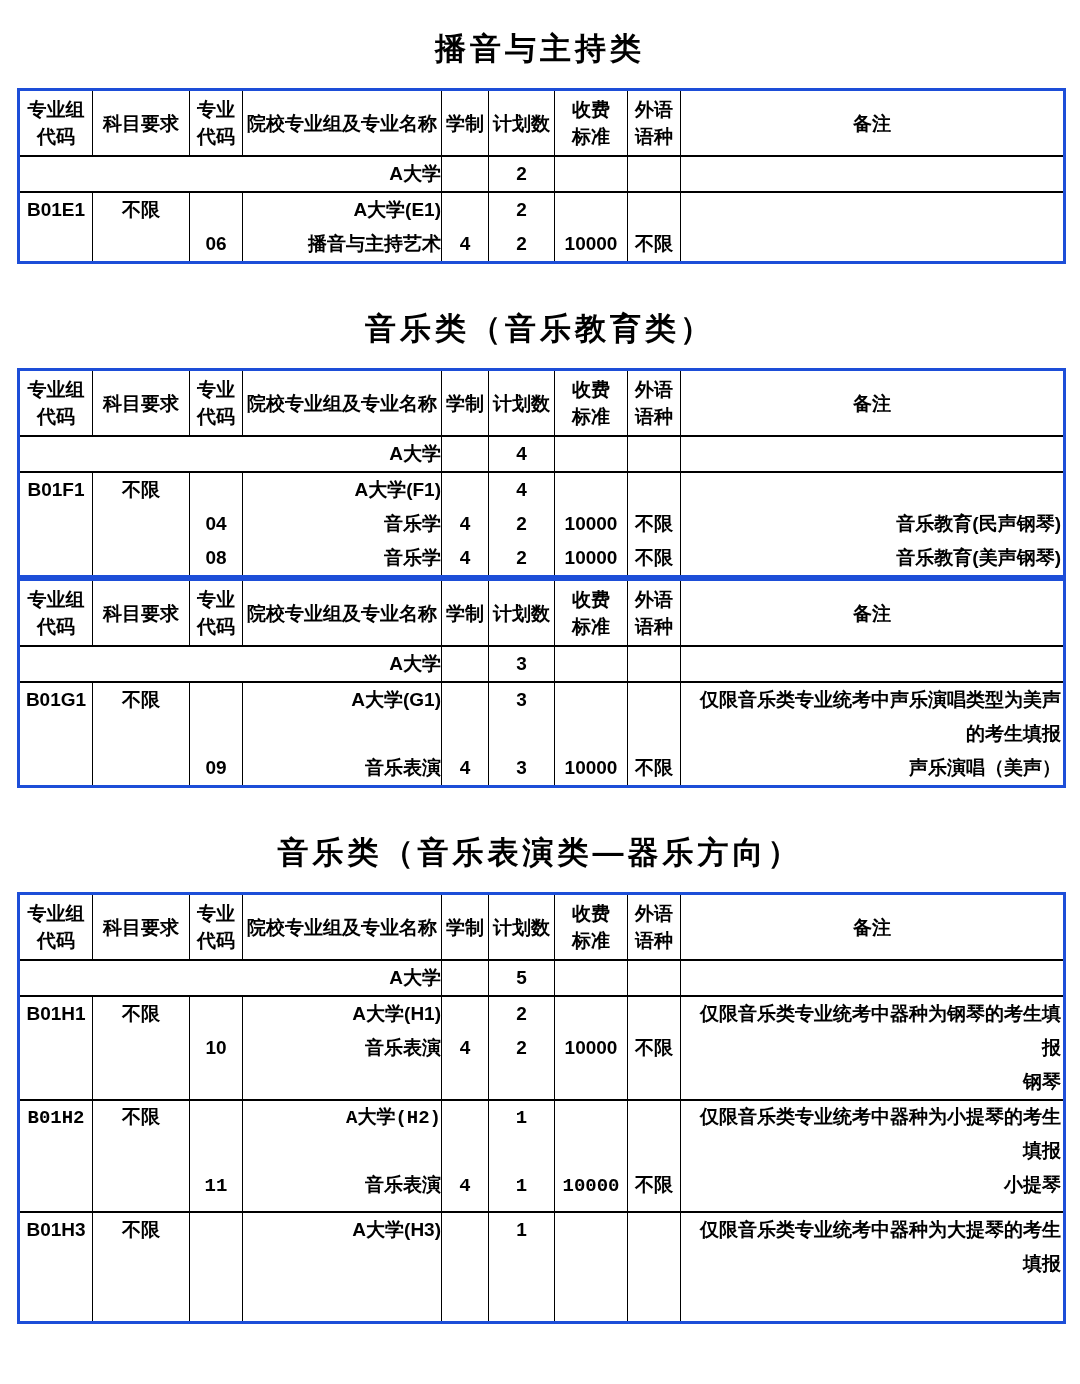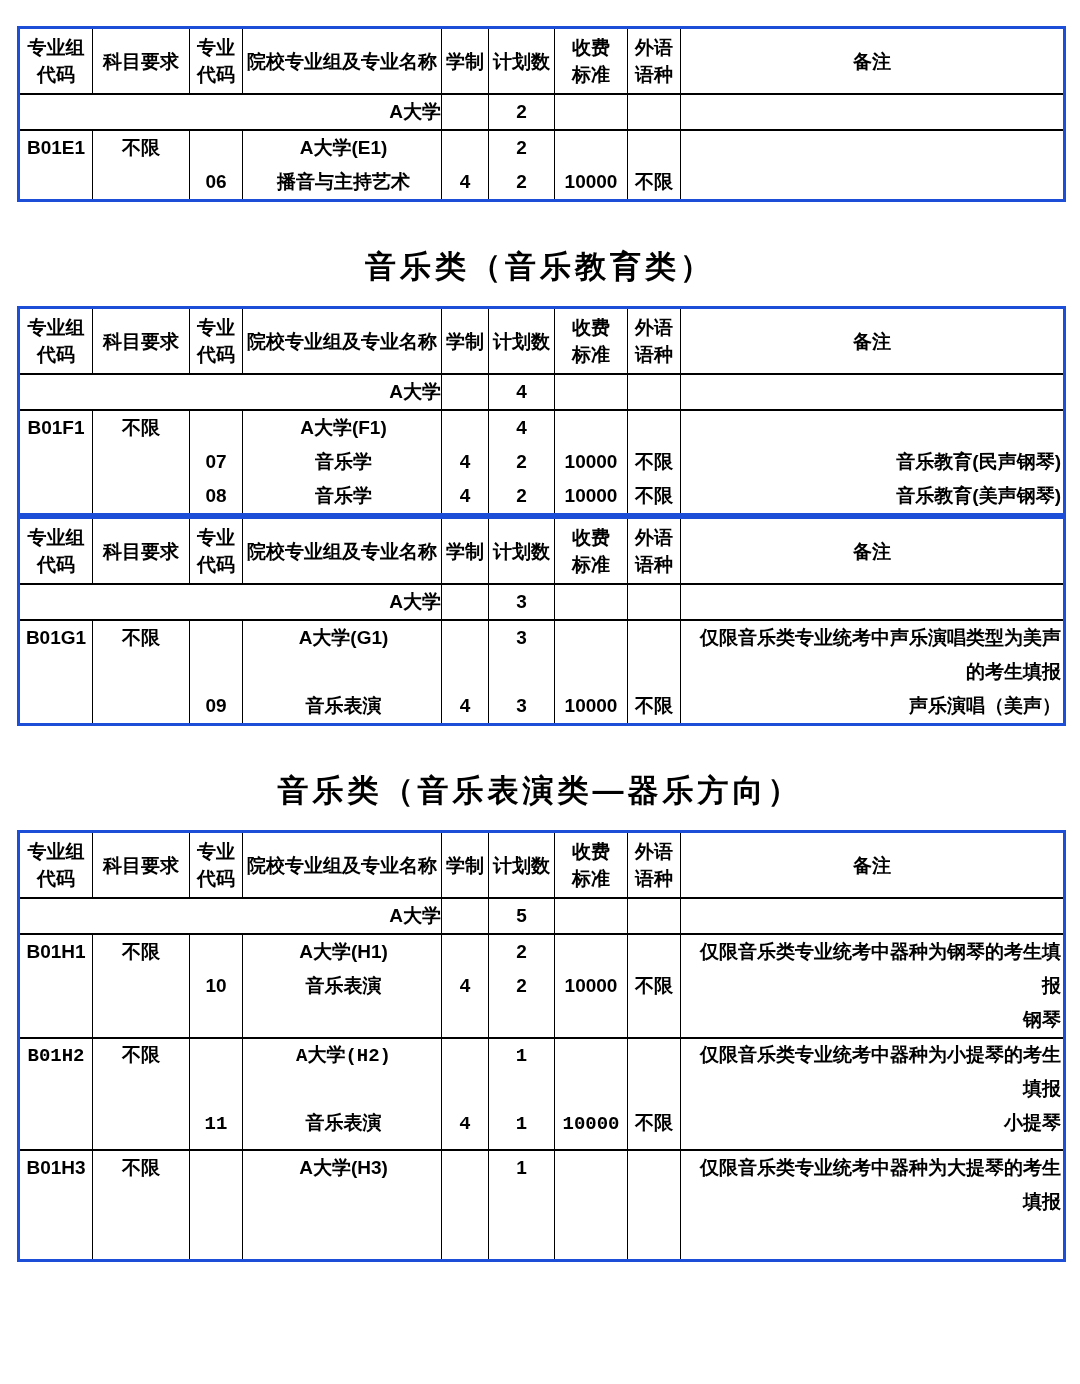--- a/index.html
+++ b/index.html
@@ -24,35 +24,36 @@
     padding:0;font-size:19px;line-height:24px;vertical-align:middle;
     overflow:hidden;
   }
   tr.head td{
     text-align:center;white-space:pre-line;line-height:27px;height:64px;
   }
   tr.sum{height:36px;}
   tr.grp td{vertical-align:top;}
   .ctr{text-align:center;}
   .left{text-align:right;padding-left:3px;}
-  .name{text-align:center;padding-left:3px;margin-left:16px;}
+  .name{text-align:right;padding-left:3px;margin-left:16px;}
   .rem{text-align:right;padding:0 2px 0 3px;}
   .ln{height:34px;line-height:34px;}
   .rtop{line-height:34px;}
   tr.h63{height:63px;} tr.h66{height:66px;} tr.h96{height:96px;padding-left:20px;}
   tr.h104{height:104px;} tr.h110{height:110px;} tr.h112{height:112px;font-family:Liberation Mono, monospace;}
   col.c0{width:74px;} col.c1{width:97px;} col.c2{width:53px;}
   col.c3{width:199px;} col.c4{width:47px;} col.c5{width:66px;}
   col.c6{width:73px;} col.c7{width:53px;} col.c8{width:384px;}
 </style>
 </head>
 <body>
 
 <div class="page">
 
+  <div class="section-title first">播音与主持类</div>
   <table class="plan">
     <colgroup>
         <col class="c0">
         <col class="c1">
         <col class="c2">
         <col class="c3">
         <col class="c4">
         <col class="c5">
         <col class="c6">
         <col class="c7">
@@ -157,21 +158,21 @@
     </tr>
     <tr class="grp h104">
       <td class="ctr">
             <div class="ln">B01F1</div>
           </td>
       <td class="ctr">
             <div class="ln">不限</div>
           </td>
       <td class="ctr">
             <div class="ln"></div>
-            <div class="ln">07</div>
+            <div class="ln">04</div>
             <div class="ln">08</div>
           </td>
       <td class="name">
             <div class="ln">A大学(F1)</div>
             <div class="ln">音乐学</div>
             <div class="ln">音乐学</div>
           </td>
       <td class="ctr">
             <div class="ln"></div>
             <div class="ln">4</div>

